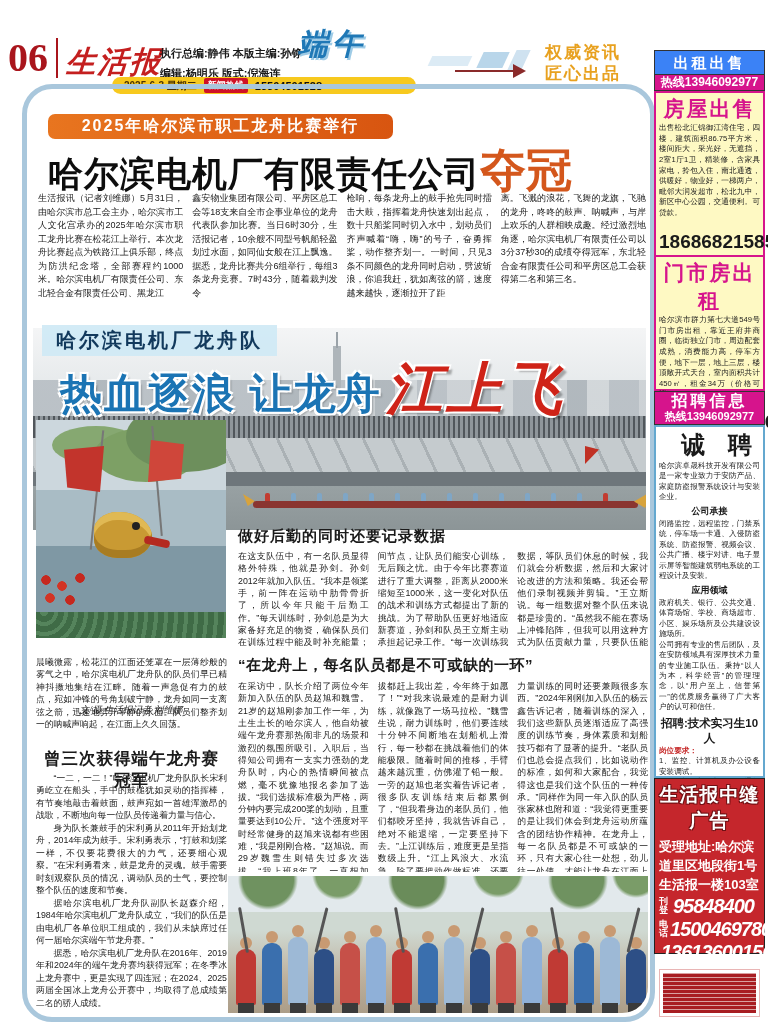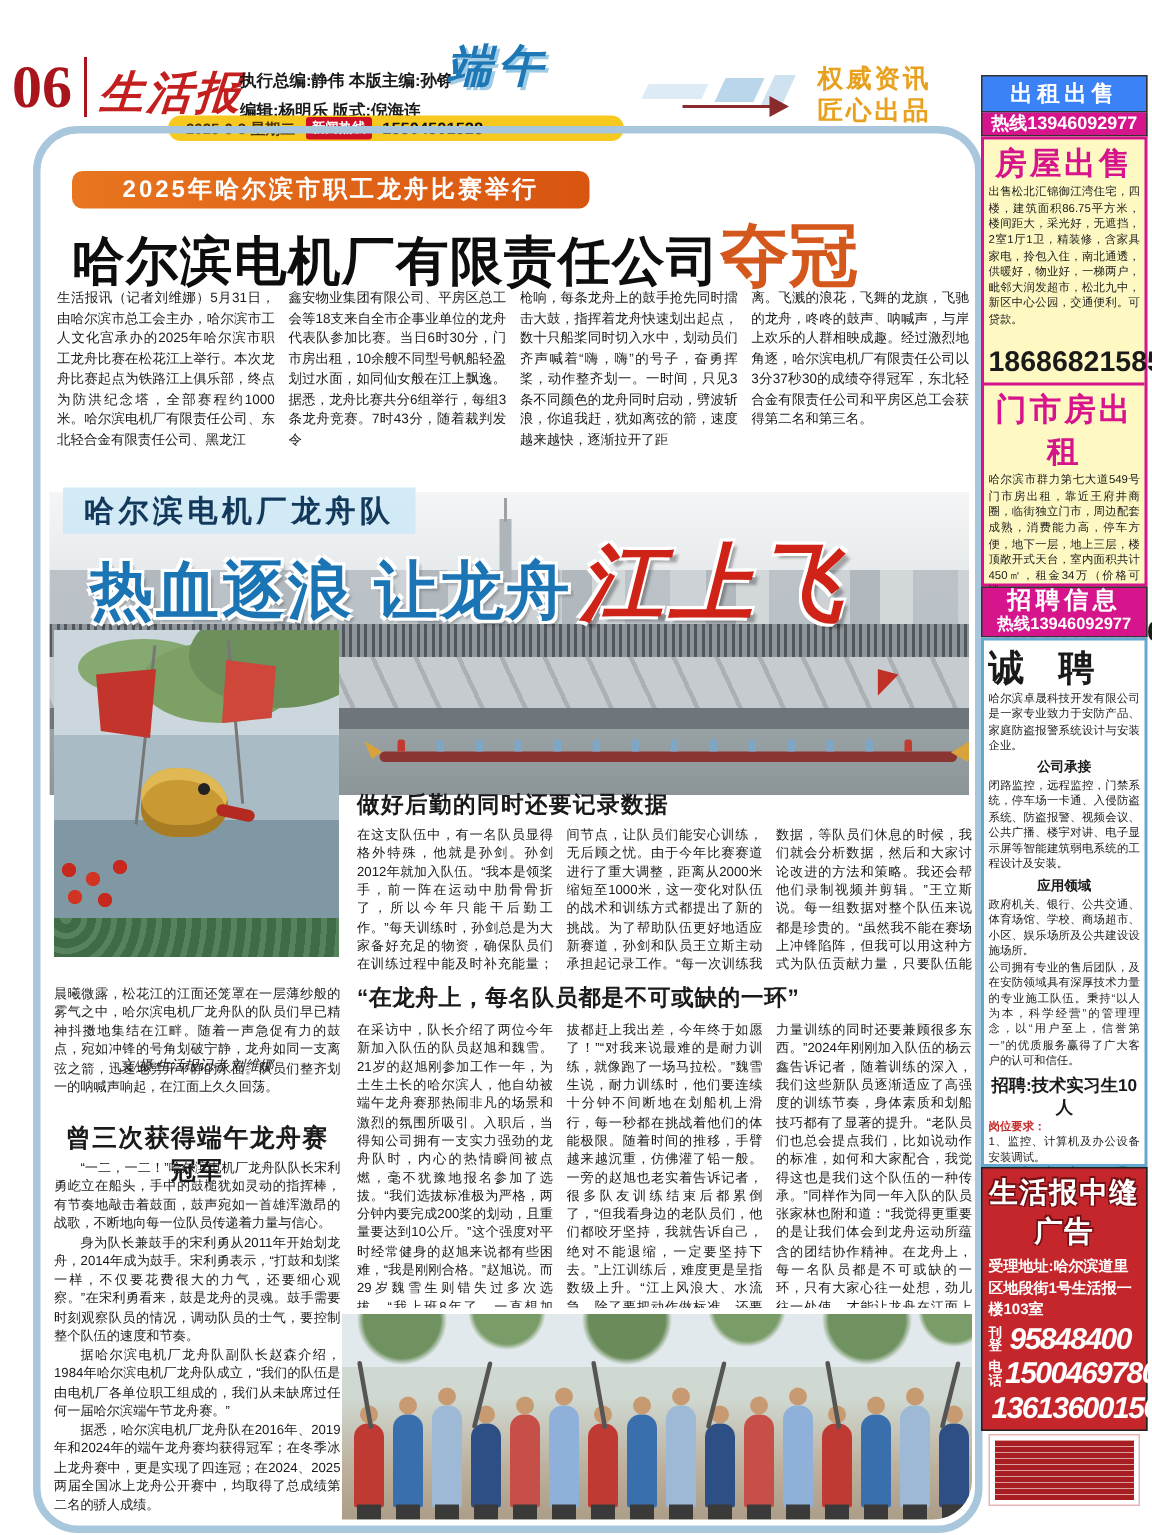--- a/index.html
+++ b/index.html
@@ -96,28 +96,28 @@
   #sb1{top:50px;height:25px;background:#3b82f6;border:1px solid #333;color:#fff;text-align:center;font-size:15px;font-weight:900;letter-spacing:3px;line-height:23px;}
   #sb1b{top:75px;height:16px;background:#d6148c;border:1px solid #333;border-top:none;color:#fff;text-align:center;font-size:12px;font-weight:700;line-height:15px;}
   #sb2{top:91px;height:300px;border:2px solid #d6148c;background:#fef9c3;padding:2px 3px;}
   .adtitle{color:#d6148c;font-size:21px;font-weight:900;text-align:center;letter-spacing:2px;}
   .adbody{font-size:7.6px;line-height:1.4;text-align:justify;overflow:hidden;}
   .adphone{font-size:19px;font-weight:900;text-align:center;letter-spacing:0;}
   #sb3{top:391px;height:34px;background:#d6148c;border:1px solid #333;color:#fff;text-align:center;}
   #sb3 .t{font-size:16px;font-weight:900;letter-spacing:3px;line-height:18px;}
   #sb3 .h{font-size:11px;font-weight:700;line-height:12px;}
   #sb4{top:425px;height:353px;border:2px solid #64a8cf;background:#fff;padding:2px 3px;}
-  #sb4 .jt{font-size:24px;font-weight:900;text-align:left;letter-spacing:8px;}
+  #sb4 .jt{font-size:24px;font-weight:900;text-align:right;letter-spacing:8px;}
   #sb4 .sub{font-size:9px;font-weight:900;text-align:center;margin:2px 0 1px;}
   #sb4 .rl{color:#c62828;font-weight:900;font-size:8px;}
   #sb4 .recruit{font-size:11.5px;font-weight:900;text-align:center;margin-top:3px;}
   #sb4 .small{font-size:7.6px;line-height:1.38;text-align:justify;}
   #sb5{top:778px;height:176px;background:#c5262c;border:1px solid #222;color:#fff;padding:3px 4px;}
   #sb5 .gt{font-size:19px;font-weight:900;text-align:center;letter-spacing:1px;text-shadow:1px 1px 0 #701014,-1px -1px 0 #701014,1px -1px 0 #701014,-1px 1px 0 #701014;}
-  #sb5 .ga{font-size:10px;font-weight:900;line-height:1.45;margin-top:4px;}
+  #sb5 .ga{font-size:13px;font-weight:900;line-height:1.45;margin-top:4px;}
   #sb5 .row{display:flex;align-items:center;gap:2px;}
   #sb5 .lab{font-size:9px;font-weight:700;width:12px;line-height:1.05;}
   #sb5 .num{font-size:20px;font-weight:900;font-style:italic;letter-spacing:-1px;}
   #sb5 .fine{margin-top:5px;border:1px solid #e9b5b5;background:#a81d22;height:40px;background-image:repeating-linear-gradient(#a81d22 0 3px,#d9a0a0 3px 4px);background-clip:content-box;padding:3px;}
 </style>
 </head>
 <body>
 
 <div class="abs" id="pagenum">06</div>
 <div class="abs" id="masthead">生活报</div>
@@ -141,21 +141,21 @@
 
 <div class="abs" id="frame"></div>
 
 <div class="abs" id="kicker">2025年哈尔滨市职工龙舟比赛举行</div>
 <div class="abs" id="headline">
   <span class="black">哈尔滨电机厂有限责任公司</span><span class="orange">夺冠</span>
 </div>
 
 <div class="abs" id="intro">
   <div class="col just">生活报讯（记者刘维娜）5月31日，由哈尔滨市总工会主办，哈尔滨市工人文化宫承办的2025年哈尔滨市职工龙舟比赛在松花江上举行。本次龙舟比赛起点为铁路江上俱乐部，终点为防洪纪念塔，全部赛程约1000米。哈尔滨电机厂有限责任公司、东北轻合金有限责任公司、黑龙江</div>
-  <div class="col just">鑫安物业集团有限公司、平房区总工会等18支来自全市企事业单位的龙舟代表队参加比赛。当日6时30分，门市房出租，10余艘不同型号帆船轻盈划过水面，如同仙女般在江上飘逸。据悉，龙舟比赛共分6组举行，每组3条龙舟竞赛。7时43分，随着裁判发令</div>
+  <div class="col just">鑫安物业集团有限公司、平房区总工会等18支来自全市企事业单位的龙舟代表队参加比赛。当日6时30分，生活报记者，10余艘不同型号帆船轻盈划过水面，如同仙女般在江上飘逸。据悉，龙舟比赛共分6组举行，每组3条龙舟竞赛。7时43分，随着裁判发令</div>
   <div class="col just">枪响，每条龙舟上的鼓手抢先同时擂击大鼓，指挥着龙舟快速划出起点，数十只船桨同时切入水中，划动员们齐声喊着“嗨，嗨”的号子，奋勇挥桨，动作整齐划一。一时间，只见3条不同颜色的龙舟同时启动，劈波斩浪，你追我赶，犹如离弦的箭，速度越来越快，逐渐拉开了距</div>
   <div class="col just">离。飞溅的浪花，飞舞的龙旗，飞驰的龙舟，咚咚的鼓声、呐喊声，与岸上欢乐的人群相映成趣。经过激烈地角逐，哈尔滨电机厂有限责任公司以3分37秒30的成绩夺得冠军，东北轻合金有限责任公司和平房区总工会获得第二名和第三名。</div>
 </div>
 
 <div class="abs" id="hero">
   <div class="buildings"></div>
   <div class="tower"></div>
   <div class="spire"></div>
   <div class="crowd"></div>
   <div class="bank"></div>

